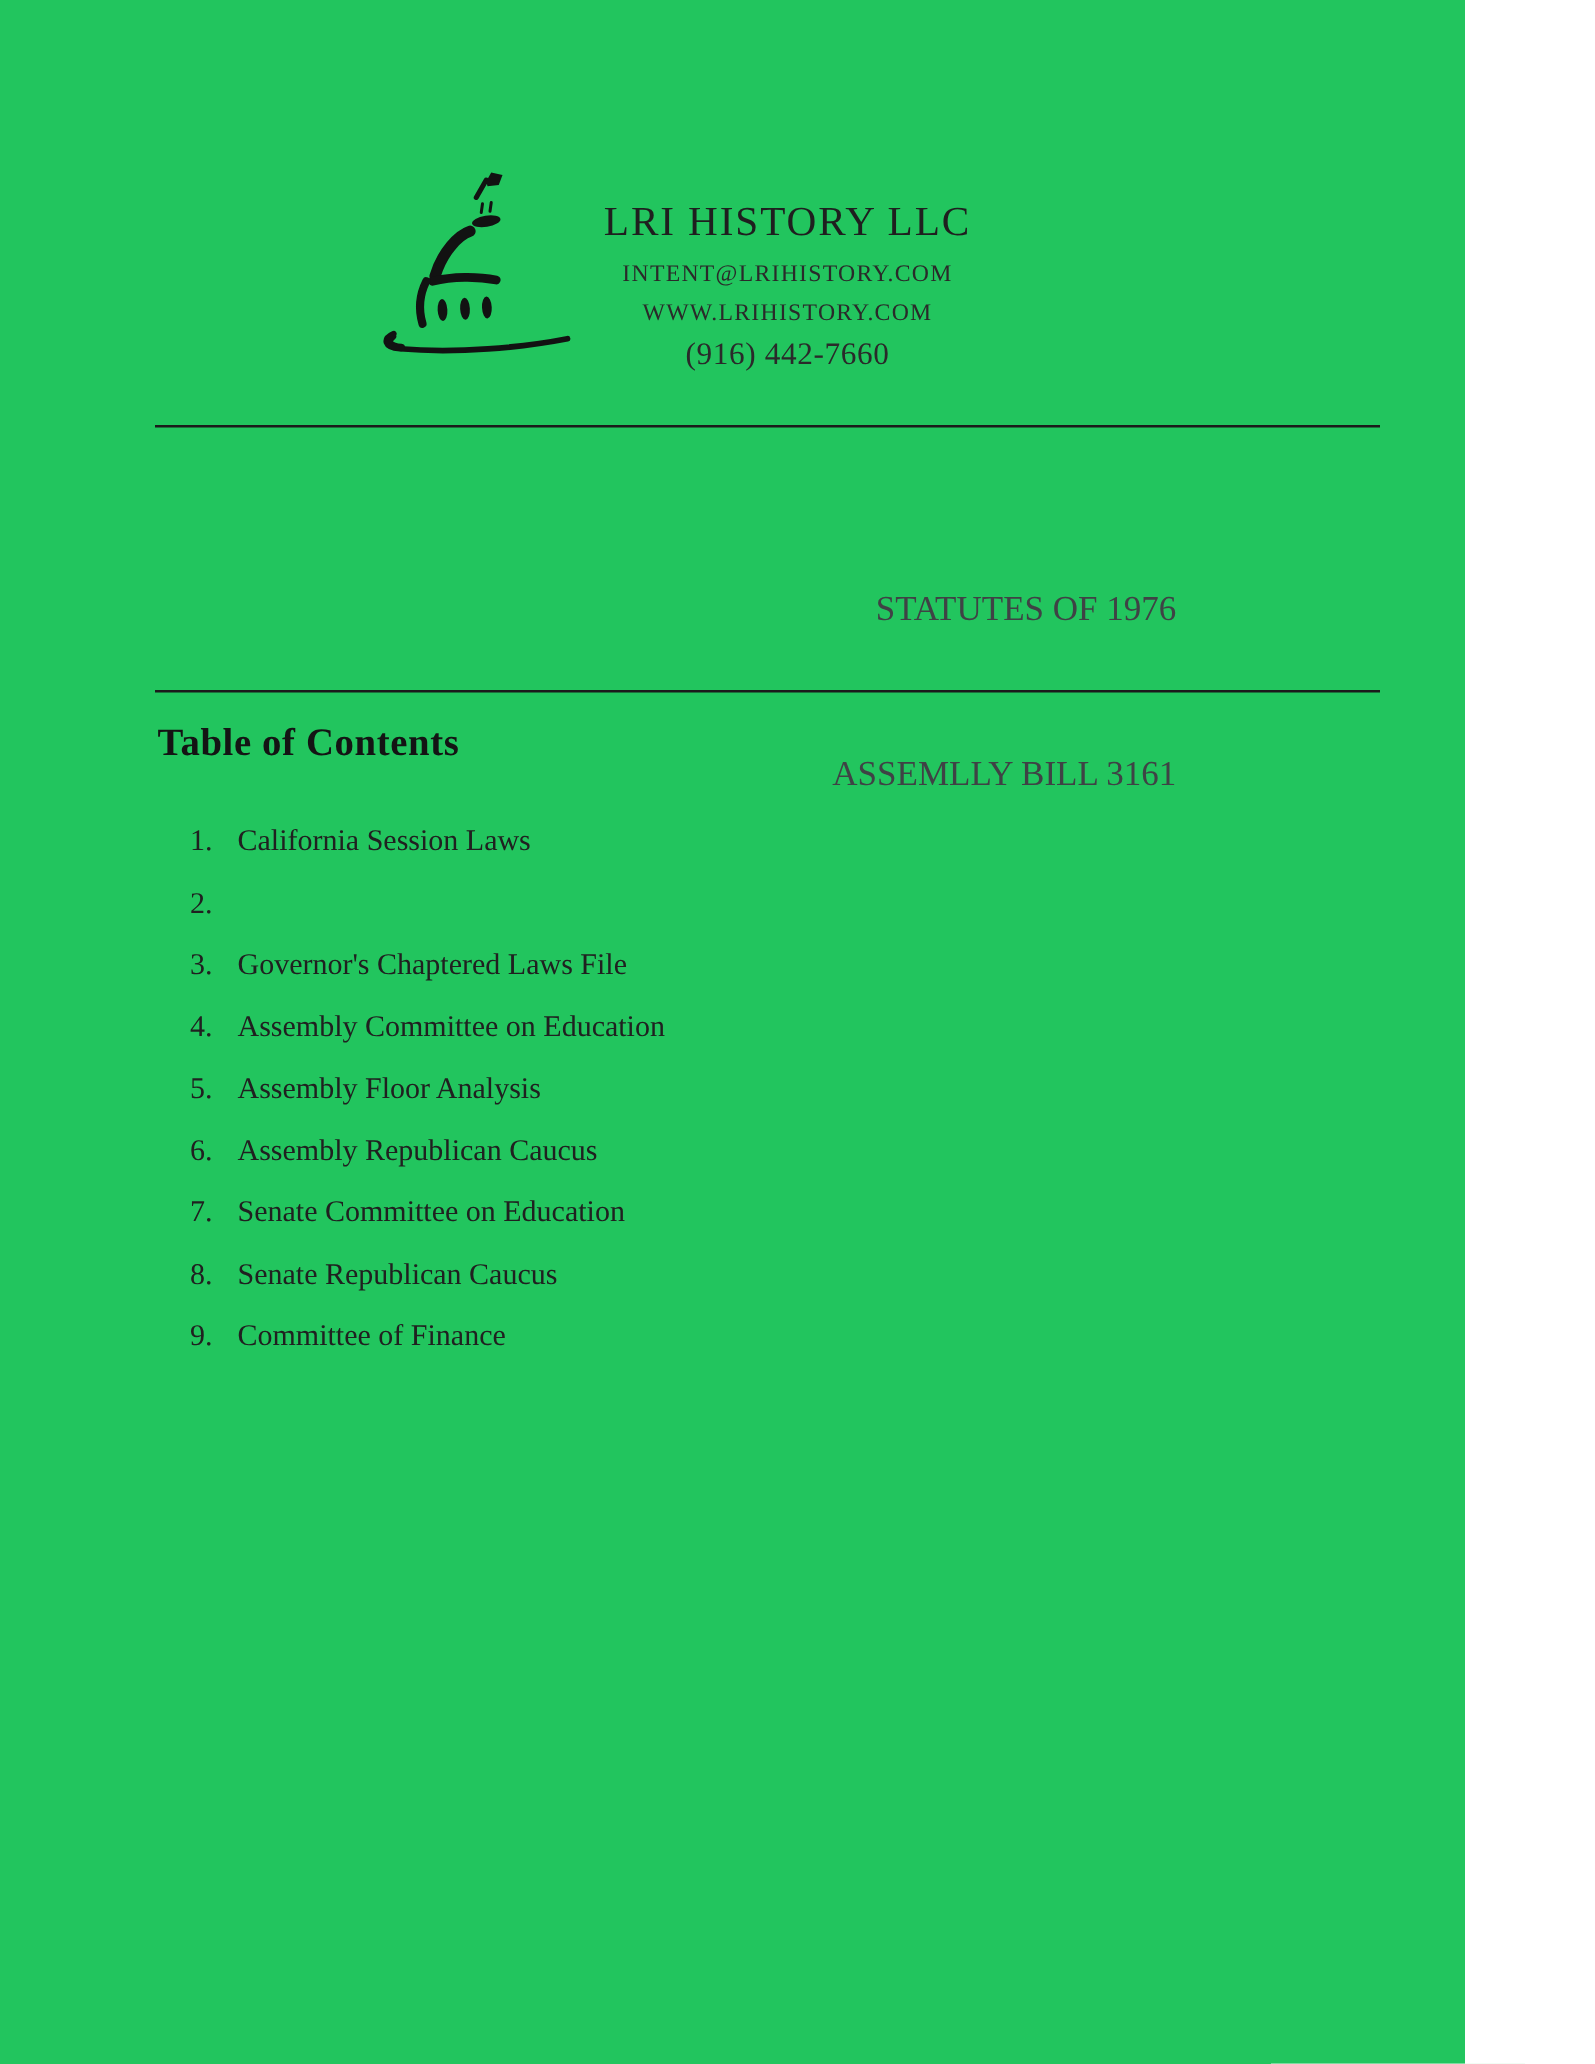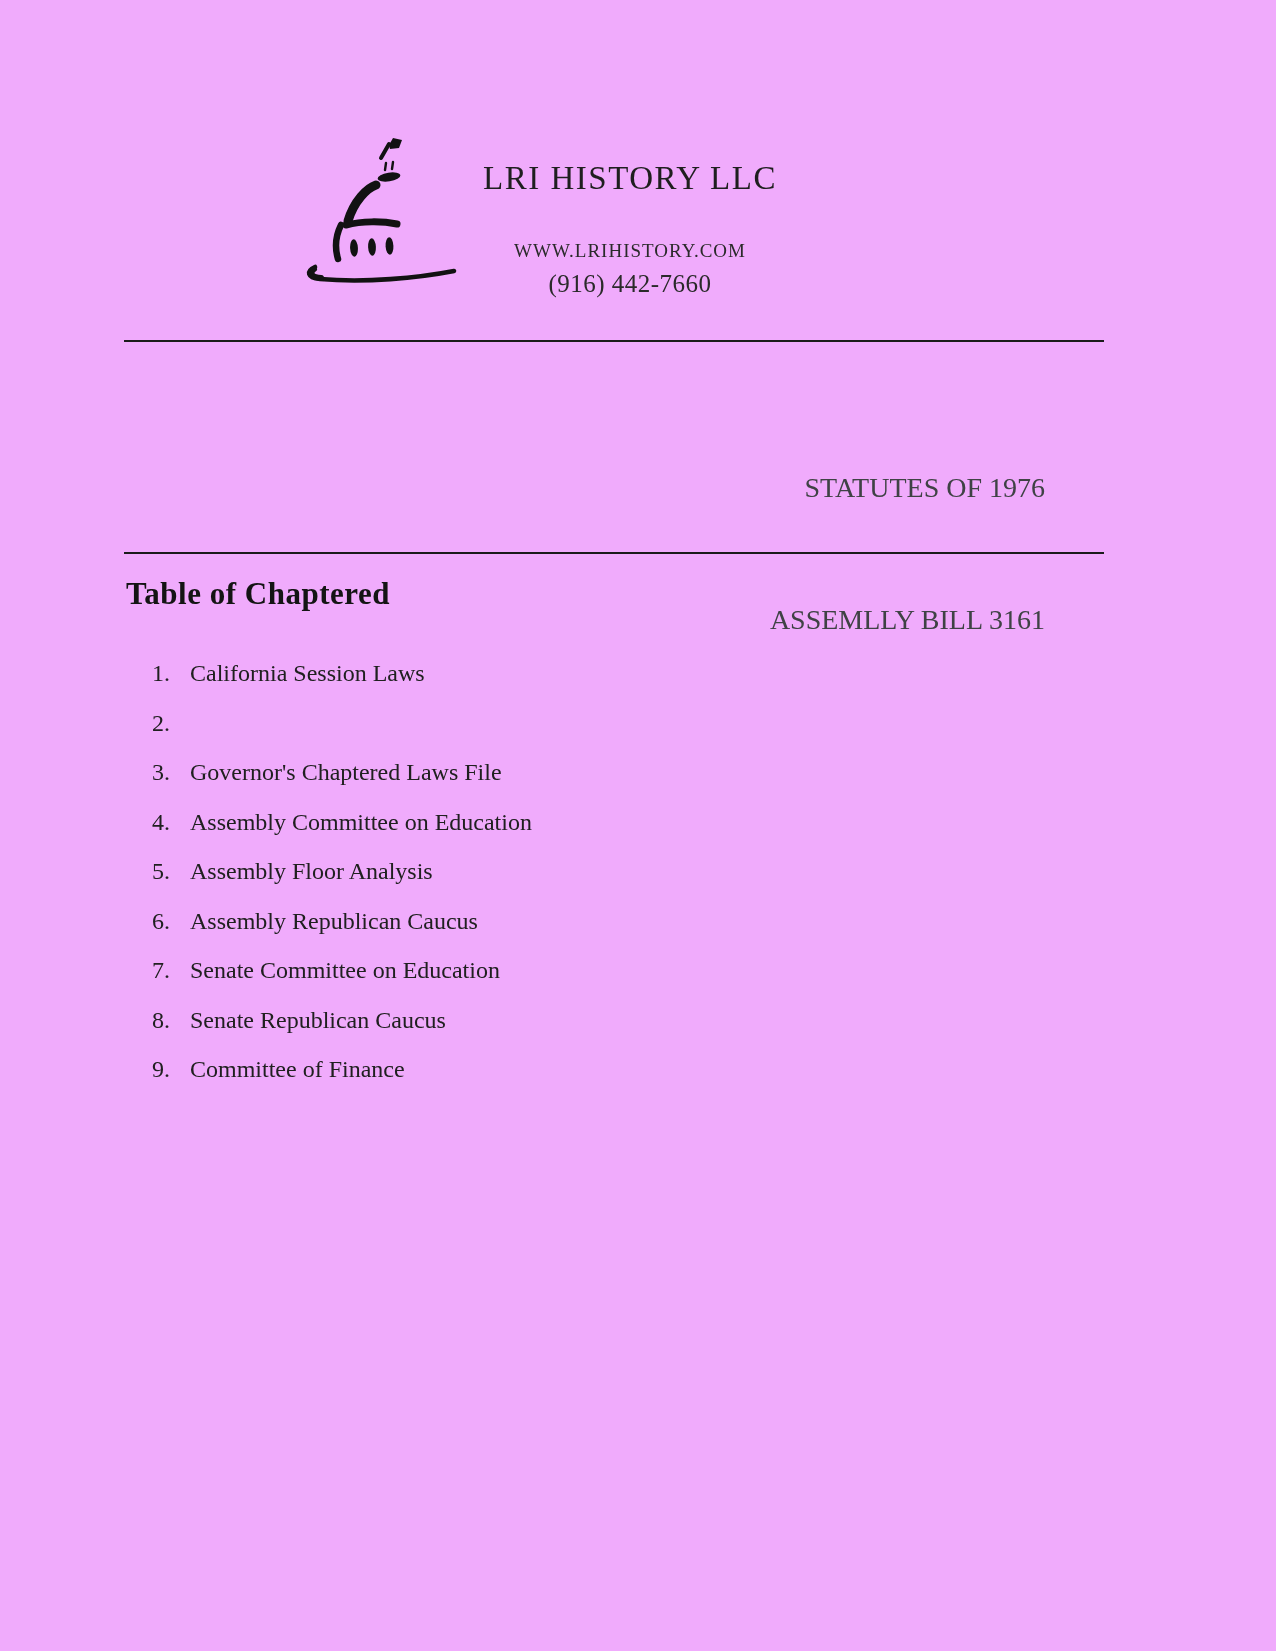--- a/index.html
+++ b/index.html
@@ -1,20 +1,20 @@
 <!DOCTYPE html>
 <html><head>
 <meta charset="utf-8">
 <style>
   html, body { margin: 0; padding: 0; background: #ffffff; }
   .page {
     position: relative;
-    width: 1276px;
+    width: 1172px;
     height: 1651px;
-    background: #f0abfc;
+    background: #22c55e;
     font-family: "Liberation Serif", serif;
     overflow: hidden;
   }
 
   
   .logo {
     position: absolute;
     left: 290px;
     top: 125px;
     width: 170px;
@@ -115,33 +115,34 @@
 
     <ellipse cx="64" cy="123" rx="3.9" ry="8.8" fill="#121212" stroke="none" transform="rotate(-3 64 123)"></ellipse>
     <ellipse cx="82" cy="122" rx="3.9" ry="8.8" fill="#121212" stroke="none" transform="rotate(-3 82 122)"></ellipse>
     <ellipse cx="99.5" cy="121" rx="3.9" ry="8.8" fill="#121212" stroke="none" transform="rotate(-3 99 121)"></ellipse>
 
     <path d="M25 142 C 16 146, 17 153, 30 154 C 75 158, 128 153, 164 146" stroke-width="4.6"></path>
     <path d="M24 144 C 19 148, 21 152, 31 153" stroke-width="6"></path>
   </svg>
 
   <div class="company-line company-name">LRI HISTORY LLC</div>
+  <div class="company-line company-email">INTENT@LRIHISTORY.COM</div>
   <div class="company-line company-site">WWW.LRIHISTORY.COM</div>
   <div class="company-line company-phone">(916) 442-7660</div>
 
   <div class="rule rule-top"></div>
 
   <div class="statutes">
     <div>STATUTES OF 1976</div>
     <div>ASSEMLLY BILL 3161</div>
   </div>
 
   <div class="rule rule-bottom"></div>
 
-  <h1 class="toc-heading">Table of Chaptered</h1>
+  <h1 class="toc-heading">Table of Contents</h1>
 
   <ol class="toc-list">
     <li class="toc-row">
       <span class="toc-num">1.</span>
       <span class="toc-label">California Session Laws</span>
     </li>
     <li class="toc-row">
       <span class="toc-num">2.</span>
     </li>
     <li class="toc-row">

